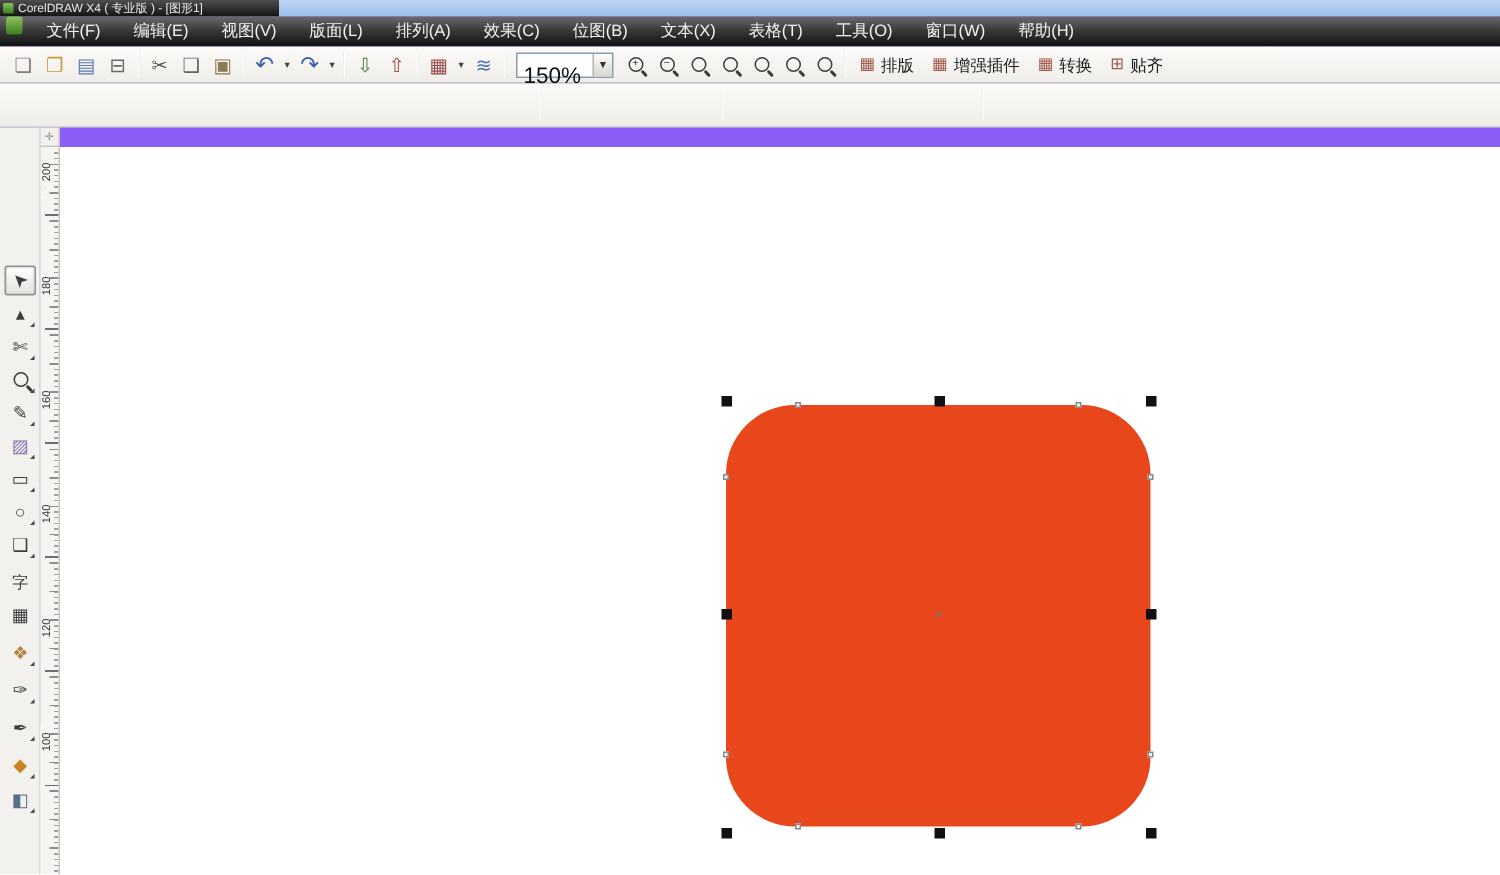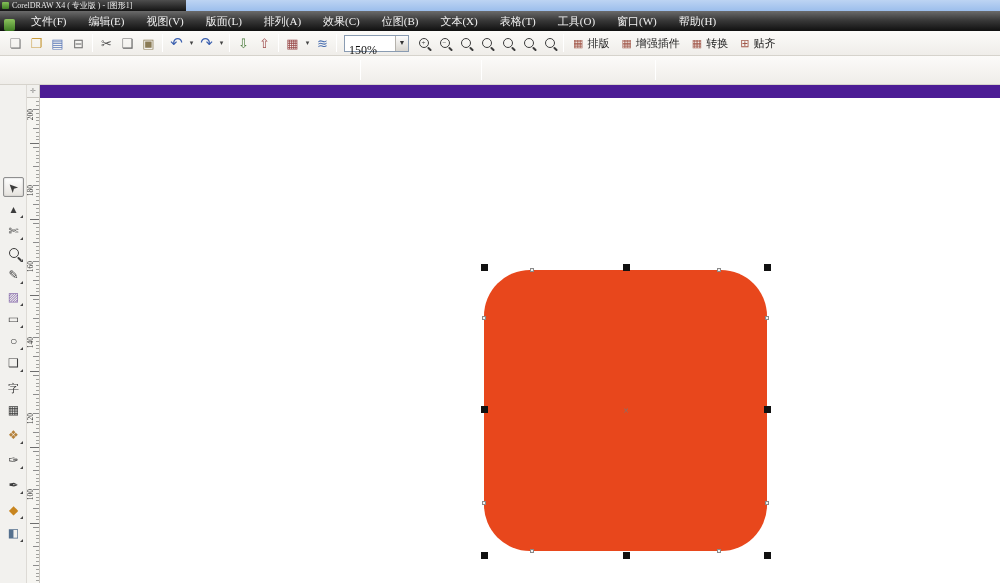--- a/index.html
+++ b/index.html
@@ -1,49 +1,49 @@
 <!DOCTYPE html>
 <html><head>
 <meta charset="utf-8">
 <style>
   * { margin:0; padding:0; box-sizing:border-box; }
   html,body { width:1000px; height:583px; overflow:hidden; font-family:"Liberation Sans",sans-serif; }
-  #app { position:relative; width:1000px; height:483px; background:#4c1d95;font-family:Liberation Serif, serif; }
+  #app { position:relative; width:1000px; height:483px; background:#8b5cf6; }
 
   
   .titlebar { position:absolute; left:0; top:0; width:1000px; height:11px;
     background:linear-gradient(#bdd4f3,#9cbeec); }
   .titlebar-left { position:absolute; left:0; top:0; width:186px; height:11px;
     background:linear-gradient(#4e4e4e,#141414); display:flex; align-items:center; gap:3px;
     color:#e8e8e8; font-size:8px; white-space:nowrap; padding-left:2px; }
   .app-icon-sm { width:7px; height:7px; background:linear-gradient(#86c05a,#3e7d23); border-radius:1px; flex:0 0 auto; }
 
   
   .menubar { position:absolute; left:0; top:11px; width:1000px; height:20px;
     background:linear-gradient(#6b6b6b 0%,#3a3a3a 45%,#101010 100%);
-    display:flex; align-items:flex-end; color:#f2f2f2; font-size:11px; }
+    display:flex; align-items:flex-start; color:#f2f2f2; font-size:11px; }
   .app-icon { width:11px; height:12px; margin:0 5px 0 4px;
     background:linear-gradient(#8cc45e,#3f7d23); border-radius:2px; }
   .menu-item { padding:2px 11px; cursor:default; }
 
   
   .bar { position:absolute; left:0; width:1000px;
     background:linear-gradient(#fcfbf9,#efede9); border-bottom:1px solid #d6d3cc; }
   .toolbar { top:31px; height:25px; display:flex; align-items:center; padding-left:5px; }
   .sep { width:1px; height:18px; background:#c8c5bf; border-right:1px solid #fff; margin:0 3px; flex:0 0 auto; }
   .tbtn { min-width:21px; height:20px; display:flex; align-items:center; justify-content:center;
     font-size:13px; line-height:1; border-radius:2px; flex:0 0 auto; }
   .dd-arrow { font-size:7px; color:#444; width:9px; text-align:center; flex:0 0 auto; }
   .mag { position:relative; width:10px; height:10px; border:1.5px solid #3c3c3c; border-radius:50%;
     font-size:7px; line-height:8px; text-align:center; color:#333; }
   .mag::after { content:""; position:absolute; width:5px; height:2px; background:#3c3c3c;
     right:-4px; bottom:-3px; transform:rotate(45deg); border-radius:1px; }
   .combo { display:flex; align-items:center; height:17px; border:1px solid #8a9cb2; background:#fff;
     margin:0 4px; flex:0 0 auto; }
-  .combo-value { width:50px; font-size:12px; padding-left:4px; color:#111;margin-top:14px; }
+  .combo-value { width:50px; font-size:15px; padding-left:4px; color:#111;margin-top:14px; }
   .combo-btn { width:13px; height:100%; background:linear-gradient(#fdfdfd,#d8d5cf);
     border-left:1px solid #b5b2ac; font-size:7px; display:flex; align-items:center; justify-content:center; color:#333; }
   .cn-btn { display:flex; align-items:center; gap:4px; padding:0 6px; height:20px; font-size:11px; color:#1c1c1c; flex:0 0 auto; }
   .cn-ico { font-size:11px; color:#a2584a; line-height:1; }
 
   
   .propbar { top:56px; height:29px; position:absolute; }
   .propbar .fld { position:absolute; background:#fff; border:1px solid #9b9b9b;
     font-size:9px; color:#111; height:12px; line-height:10px; padding:0 2px; white-space:nowrap; overflow:hidden; }
   .plabel { position:absolute; font-size:9px; color:#222; }

